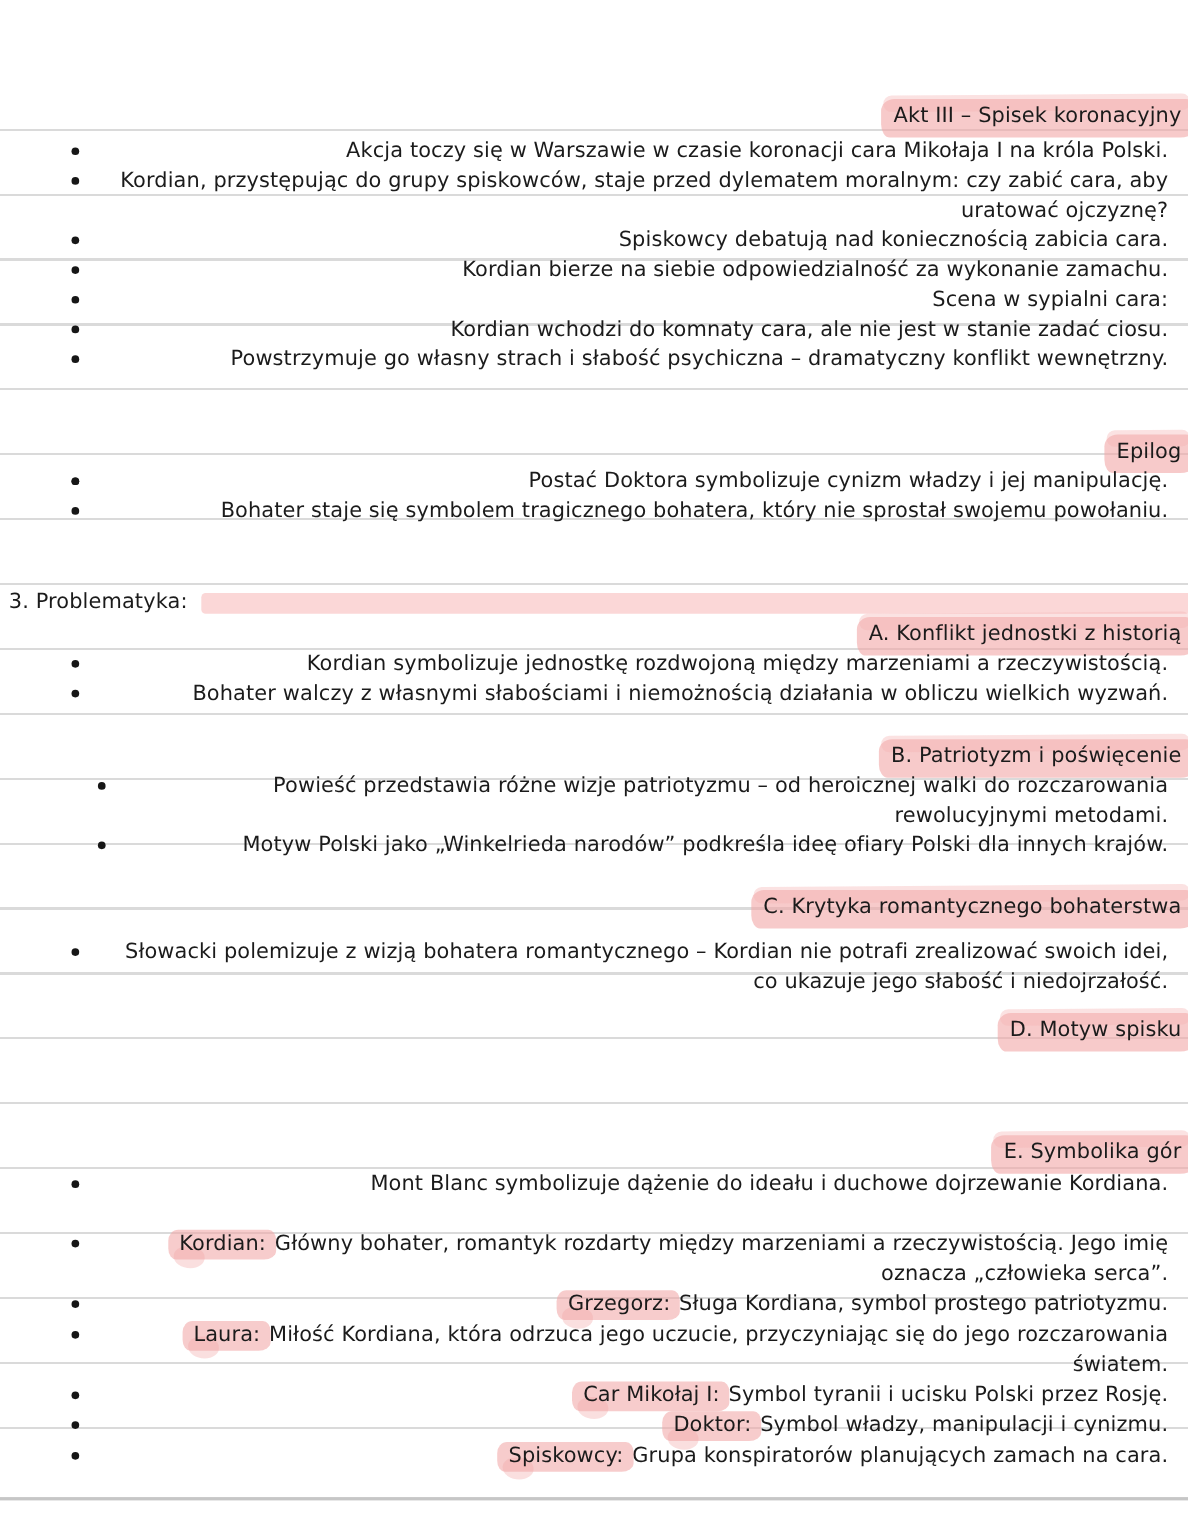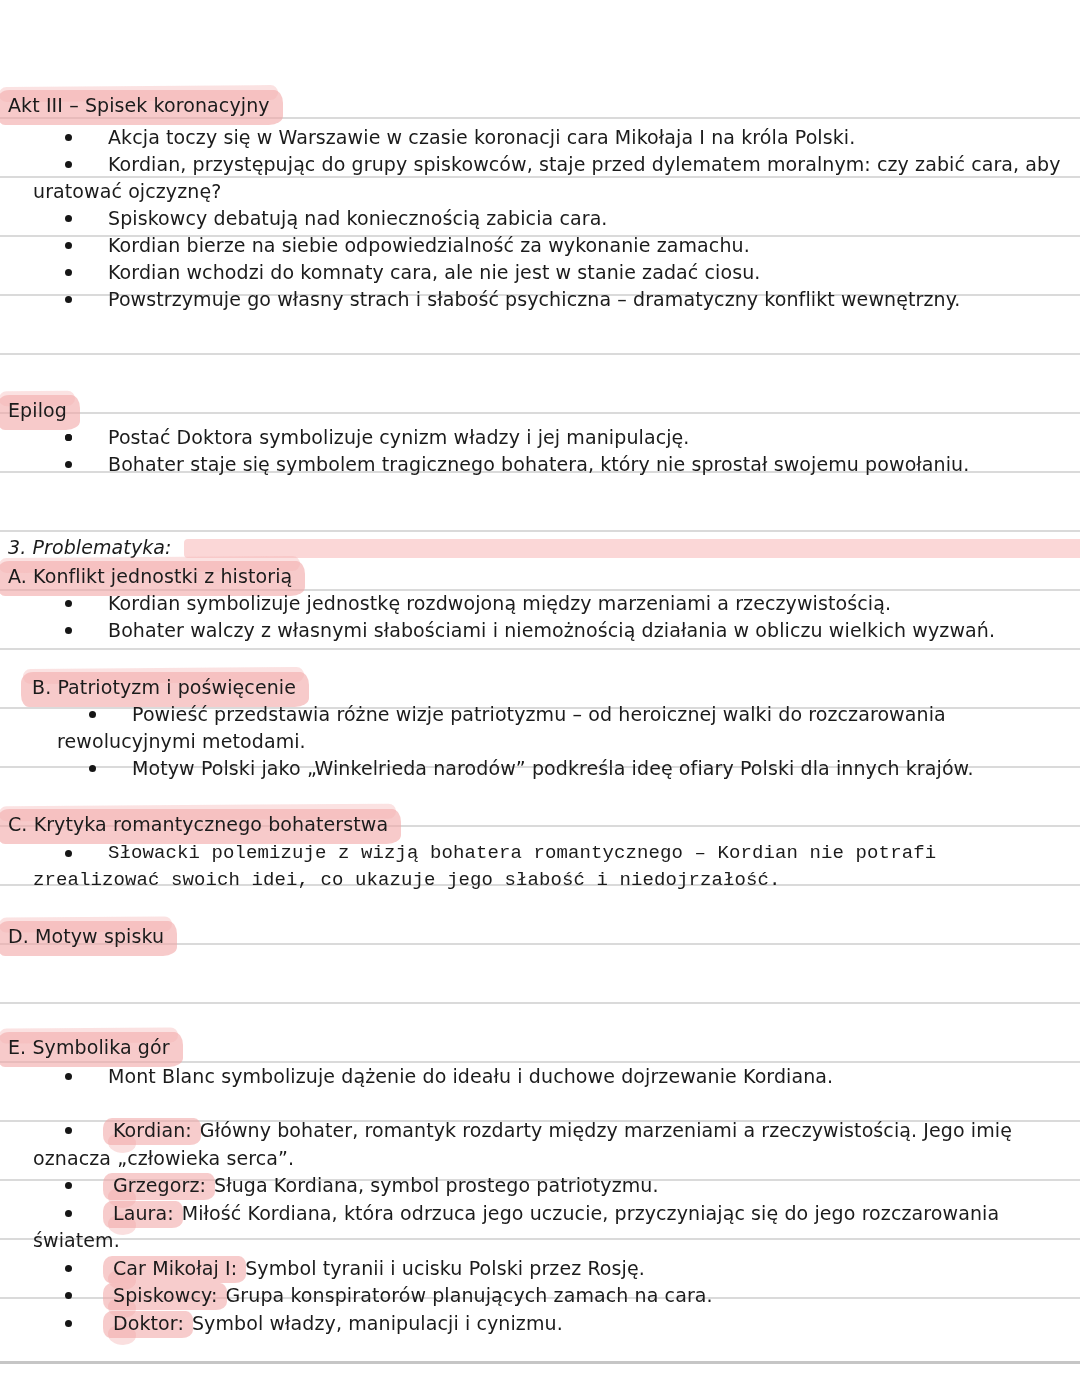--- a/index.html
+++ b/index.html
@@ -9,21 +9,21 @@
     overflow:hidden; letter-spacing:.1px;
   }
   
   .rules {
     position:absolute; left:0; top:117px; width:100%; height:1224px;
     background:repeating-linear-gradient(to bottom, #dadada 0 2px, transparent 2px 59px);
     z-index:0;
   }
   .rule-strong { position:absolute; left:0; top:1361px; width:100%; height:3px; background:#c6c6c6; z-index:0; }
 
-  .sec { position:absolute; left:0; right:0; padding-left:8px; line-height:27px; z-index:1; }
+  .sec { position:absolute; left:0; right:0; padding-left:8px; line-height:27px; z-index:1;text-align:right; }
   .h-row { line-height:27px; }
 
   
   .hl { position:relative; display:inline-block; padding:0 6px; margin-left:-6px; z-index:0; }
   .hl::before {
     content:""; position:absolute; z-index:-1; inset:-2px -7px -6px -5px;
     background:rgba(242,167,167,.60);
     border-radius:12px 9px 14px 8px / 11px 13px 9px 12px;
   }
   .hl::after {
@@ -52,42 +52,43 @@
     border-radius:9px 7px 11px 7px / 10px 9px 8px 10px;
   }
   .name-hl::after {
     content:""; position:absolute; z-index:-1; left:0; top:62%; width:28px; height:20px;
     background:rgba(242,167,167,.36); border-radius:50% 60% 55% 65%;
   }
 
   #sec-akt3 { top:92px; }
   #sec-akt3 .items { margin-top:5px; }
   #sec-epilog { top:397px; }
-  #sec-problematyka { top:534px;font-style:italic; }
+  #sec-problematyka { top:534px; }
   #sub-a { top:563px; }
   #sub-b { top:674px;padding-left:32px; }
-  #sub-c { top:811px; } #sub-c .items { margin-top:2px;font-family:Liberation Mono, monospace; }
+  #sub-c { top:811px; } #sub-c .items { margin-top:14px; }
   #sub-d { top:923px; } #sub-d .items { margin-top:1px; }
   #sub-e { top:1034px; } #sub-e .items { margin-top:2px; }
   #sec-postacie { top:1116px; }
   #sec-postacie .items { margin-top:1px; }
 </style>
 </head>
 <body>
 
 <div class="rules"></div>
 <div class="rule-strong"></div>
 
 <div class="sec" id="sec-akt3">
   <div class="h-row"><span class="hl">Akt III – Spisek koronacyjny</span></div>
   <div class="items">
     <div class="item"><span class="bullet"></span><span>Akcja toczy się w Warszawie w czasie koronacji cara Mikołaja I na króla Polski.</span></div>
     <div class="item"><span class="bullet"></span><span>Kordian, przystępując do grupy spiskowców, staje przed dylematem moralnym: czy zabić cara, aby uratować ojczyznę?</span></div>
     <div class="item"><span class="bullet"></span><span>Spiskowcy debatują nad koniecznością zabicia cara.</span></div>
     <div class="item"><span class="bullet"></span><span>Kordian bierze na siebie odpowiedzialność za wykonanie zamachu.</span></div>
+    <div class="item"><span class="bullet"></span><span>Scena w sypialni cara:</span></div>
     <div class="item"><span class="bullet"></span><span>Kordian wchodzi do komnaty cara, ale nie jest w stanie zadać ciosu.</span></div>
     <div class="item"><span class="bullet"></span><span>Powstrzymuje go własny strach i słabość psychiczna – dramatyczny konflikt wewnętrzny.</span></div>
   </div>
 </div>
 
 <div class="sec" id="sec-epilog">
   <div class="h-row"><span class="hl">Epilog</span></div>
   <div class="items">
     <div class="item"><span class="bullet"></span></div>
     <div class="item"><span class="bullet"></span><span>Postać Doktora symbolizuje cynizm władzy i jej manipulację.</span></div>
@@ -135,16 +136,16 @@
     <div class="item"><span class="bullet"></span><span>Mont Blanc symbolizuje dążenie do ideału i duchowe dojrzewanie Kordiana.</span></div>
   </div>
 </div>
 
 <div class="sec" id="sec-postacie">
   <div class="items chars">
     <div class="item"><span class="bullet"></span><span class="name-hl">Kordian:</span><span>Główny bohater, romantyk rozdarty między marzeniami a rzeczywistością. Jego imię oznacza „człowieka serca”.</span></div>
     <div class="item"><span class="bullet"></span><span class="name-hl">Grzegorz:</span><span>Sługa Kordiana, symbol prostego patriotyzmu.</span></div>
     <div class="item"><span class="bullet"></span><span class="name-hl">Laura:</span><span>Miłość Kordiana, która odrzuca jego uczucie, przyczyniając się do jego rozczarowania światem.</span></div>
     <div class="item"><span class="bullet"></span><span class="name-hl">Car Mikołaj I:</span><span>Symbol tyranii i ucisku Polski przez Rosję.</span></div>
+    <div class="item"><span class="bullet"></span><span class="name-hl">Doktor:</span><span>Symbol władzy, manipulacji i cynizmu.</span></div>
     <div class="item"><span class="bullet"></span><span class="name-hl">Spiskowcy:</span><span>Grupa konspiratorów planujących zamach na cara.</span></div>
-    <div class="item"><span class="bullet"></span><span class="name-hl">Doktor:</span><span>Symbol władzy, manipulacji i cynizmu.</span></div>
   </div>
 </div>
 
 </body></html>

